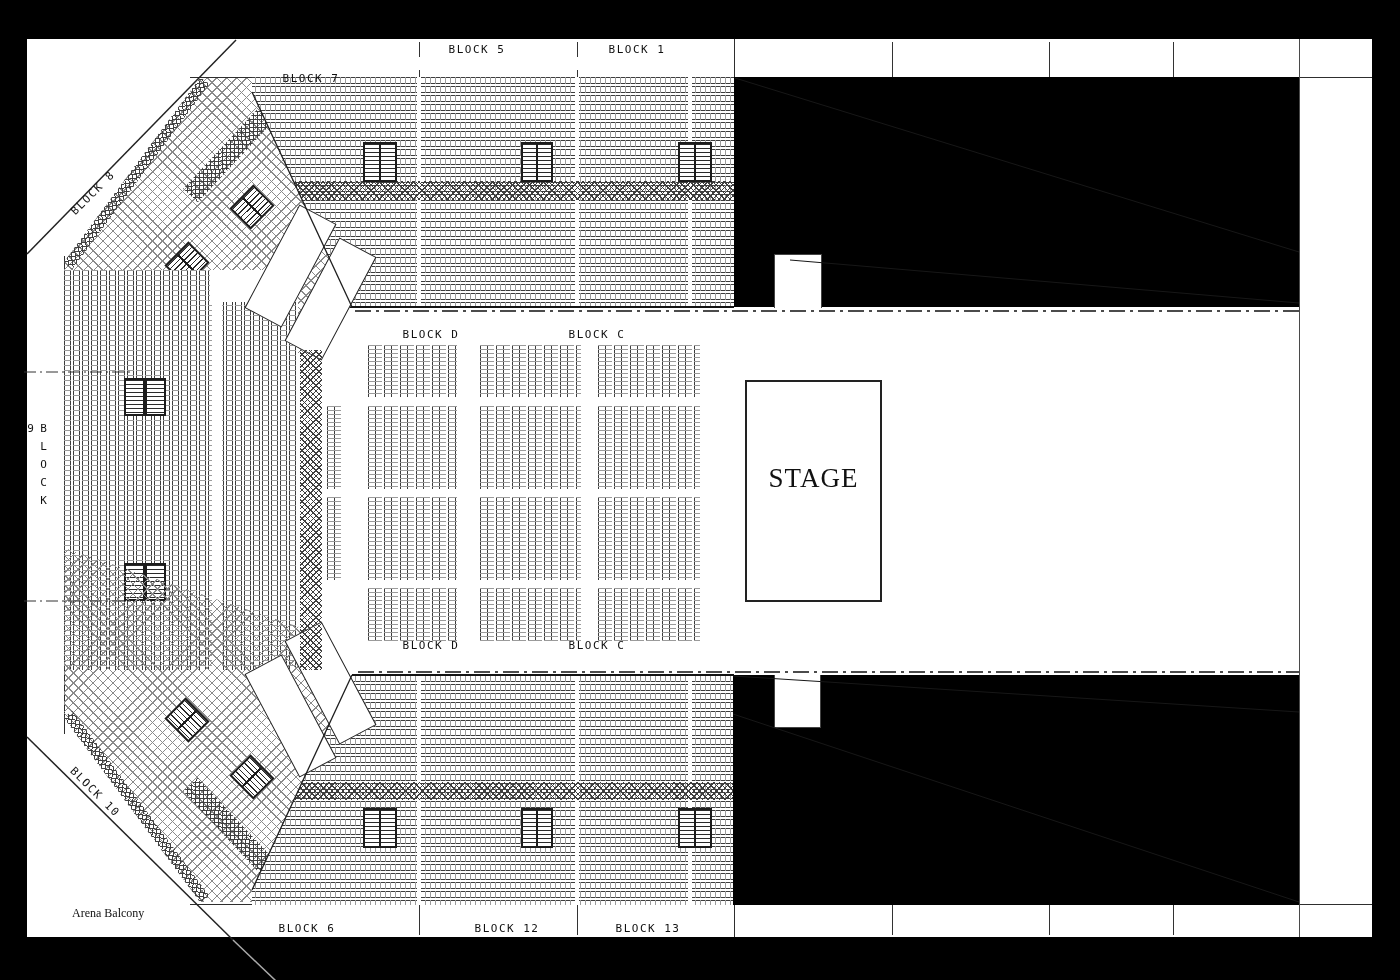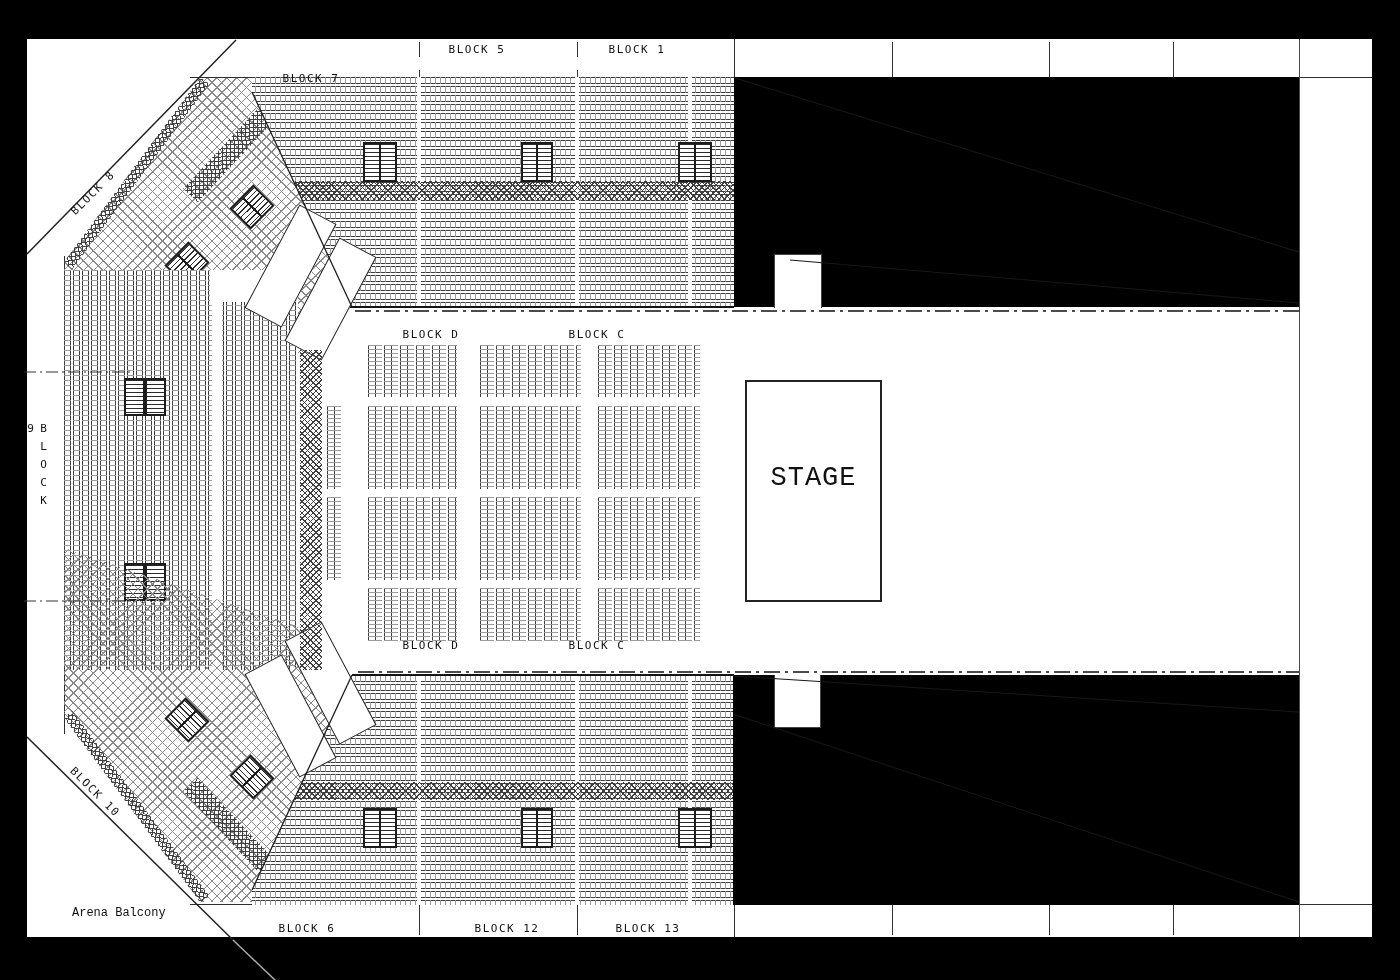--- a/index.html
+++ b/index.html
@@ -6,21 +6,21 @@
   #canvas{position:relative;width:1400px;height:980px;background:#000;overflow:hidden;
           font-family:"DejaVu Sans Mono",monospace;}
   .abs{position:absolute;}
   .page{background:#fff;}
   .lbl{font-family:"DejaVu Sans Mono",monospace;font-size:11px;letter-spacing:1.5px;color:#111;
        white-space:pre;transform:translate(-50%,-50%);}
   .lbl.r-45{transform:translate(-50%,-50%) rotate(-45deg);}
   .lbl.r45{transform:translate(-50%,-50%) rotate(45deg);}
   .vtext{font-family:"DejaVu Sans Mono",monospace;font-size:11px;color:#111;
          writing-mode:vertical-rl;text-orientation:upright;letter-spacing:5px;}
-  .sans{font-family:Liberation Mono, monospace;}
+  .sans{font-family:Liberation Serif, serif;}
   .hline{background:#2e2e2e;height:1px;}
   .vline{background:#2e2e2e;width:1px;}
   .tick{background:#333;width:1px;}
   
   .rows-h{background-color:#fff;background-image:
     repeating-linear-gradient(to bottom, rgba(255,255,255,0) 0 7px, #fff 7px 9px),
     repeating-linear-gradient(to right, #9b9b9b 0 1px, rgba(0,0,0,0) 1px 5px),
     repeating-linear-gradient(to bottom, #3c3c3c 0 1px, rgba(0,0,0,0) 1px 6px, #3c3c3c 6px 7px, rgba(0,0,0,0) 7px 9px);}
   
   .cols-v{background-color:#fff;background-image:

